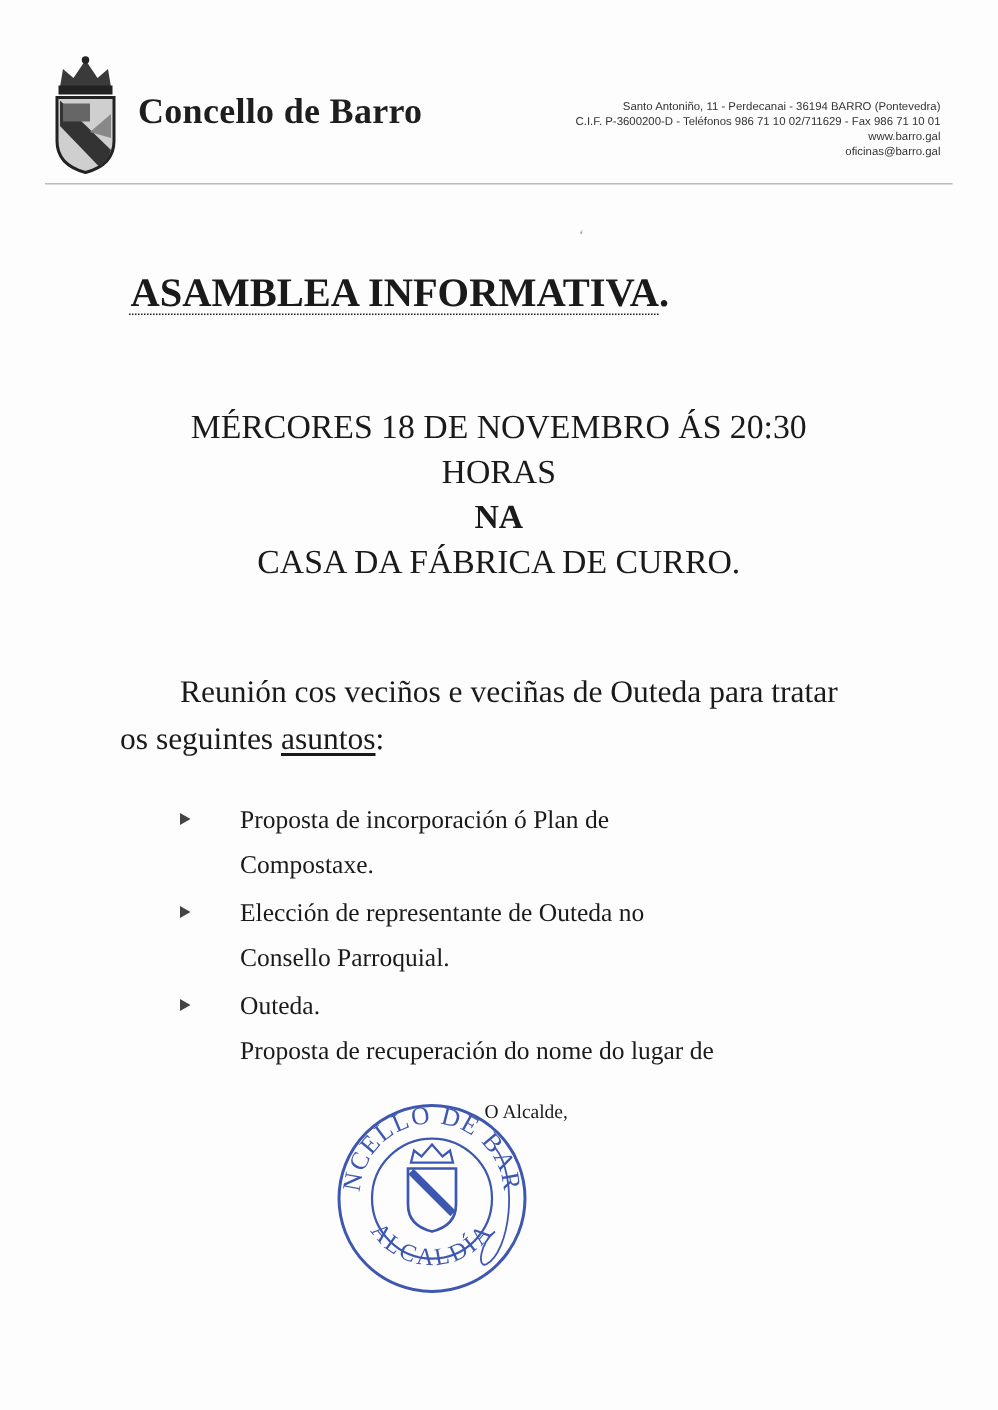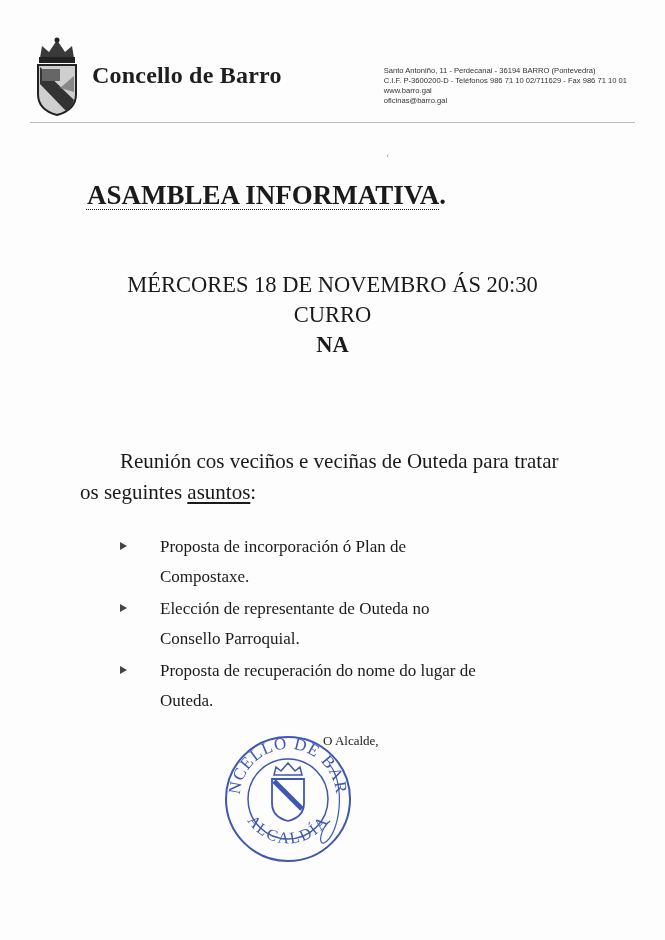--- a/index.html
+++ b/index.html
@@ -4,21 +4,21 @@
 <style>
   html, body { margin:0; padding:0; }
   body {
     width:665px; height:940px; background:#fdfdfd; position:relative; overflow:hidden;
     font-family:"Liberation Serif", "DejaVu Serif", serif; color:#1a1a1a;
   }
   .abs { position:absolute; }
   
   .crest { left:30px; top:36px; width:54px; height:80px; }
   .org-name { left:92px; top:62px; font-size:24px; font-weight:bold; color:#1e1e1e; letter-spacing:0.2px; white-space:nowrap; }
-  .contact { right:38px; top:66px; font-family:"Liberation Sans", "DejaVu Sans", sans-serif; font-size:7.6px; line-height:10px; color:#333; white-space:nowrap; }
+  .contact { right:38px; top:66px; text-align:right; font-family:"Liberation Sans", "DejaVu Sans", sans-serif; font-size:7.6px; line-height:10px; color:#333; white-space:nowrap; }
   .header-rule { left:30px; right:30px; top:122px; height:0; border-top:0.8px solid #bbb; }
   .speck { left:386px; top:152px; font-size:10px; color:#999; }
   
   .title { left:0; width:533px; top:180px; text-align:center; font-size:27px; font-weight:bold; }
   .title .u { text-decoration:underline; text-decoration-style:dotted; text-decoration-thickness:1px; text-underline-offset:5px; }
   .title .dot { text-decoration:none; }
   
   .event { left:0; width:665px; top:270px; text-align:center; font-size:22.5px; line-height:30px; }
   .event .b { font-weight:normal; }
   .event .n { font-weight:bold; }
@@ -59,44 +59,45 @@
 </div>
 <div class="abs header-rule"></div>
 <div class="abs speck">ʻ</div>
 
 <div class="abs title">
   <span class="u">ASAMBLEA INFORMATIVA</span><span class="dot">.</span>
 </div>
 
 <div class="abs event">
   <div class="b">MÉRCORES 18 DE NOVEMBRO ÁS 20:30</div>
-  <div class="b">CURRO</div>
+  <div class="b">HORAS</div>
   <div class="n">NA</div>
+  <div class="b">CASA DA FÁBRICA DE CURRO.</div>
 </div>
 
 <div class="abs intro">
   <div class="indent">Reunión cos veciños e veciñas de Outeda para tratar</div>
   <div><span>os seguintes </span><span class="ul">asuntos</span><span>:</span></div>
 </div>
 
 <ul class="abs agenda">
   <li>
     <span class="bullet"></span>
     <div>Proposta de incorporación ó Plan de</div>
     <div>Compostaxe.</div>
   </li>
   <li>
     <span class="bullet"></span>
     <div>Elección de representante de Outeda no</div>
     <div>Consello Parroquial.</div>
   </li>
   <li>
     <span class="bullet"></span>
+    <div>Outeda.</div>
     <div>Proposta de recuperación do nome do lugar de</div>
-    <div>Outeda.</div>
   </li>
 </ul>
 
 <div class="abs stamp">
   <svg width="140" height="140" viewBox="0 0 140 140">
     <defs>
       <path id="arcTop" d="M22 72 A48 48 0 0 1 118 72"></path>
       <path id="arcBot" d="M24 84 A48 48 0 0 0 116 84"></path>
     </defs>
     <circle cx="70" cy="74" r="62" fill="none" stroke="#3e57b0" stroke-width="2"></circle>

